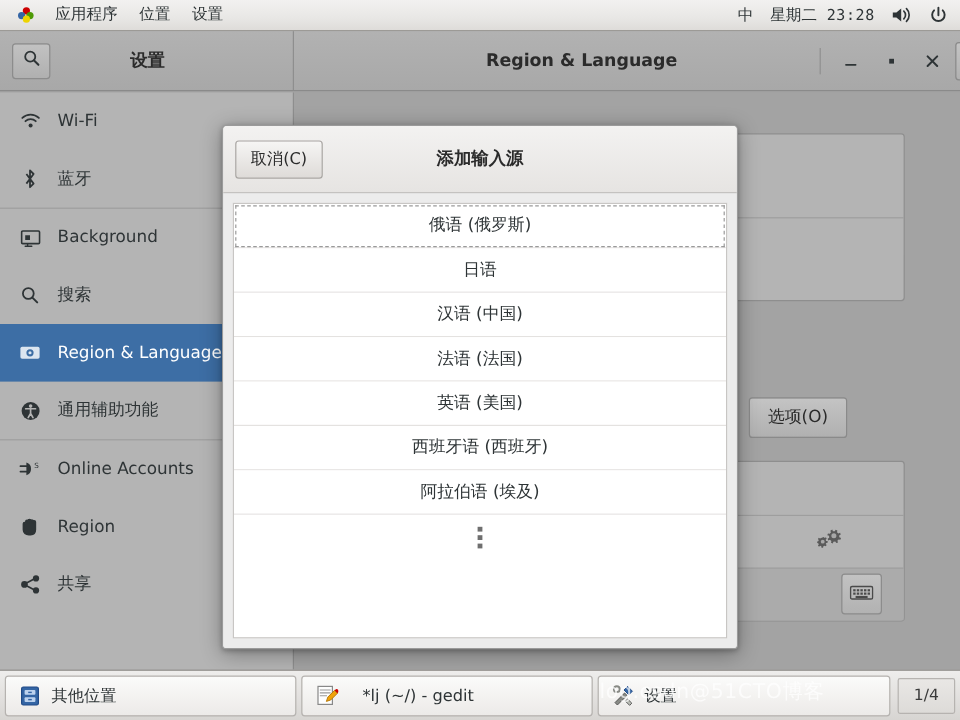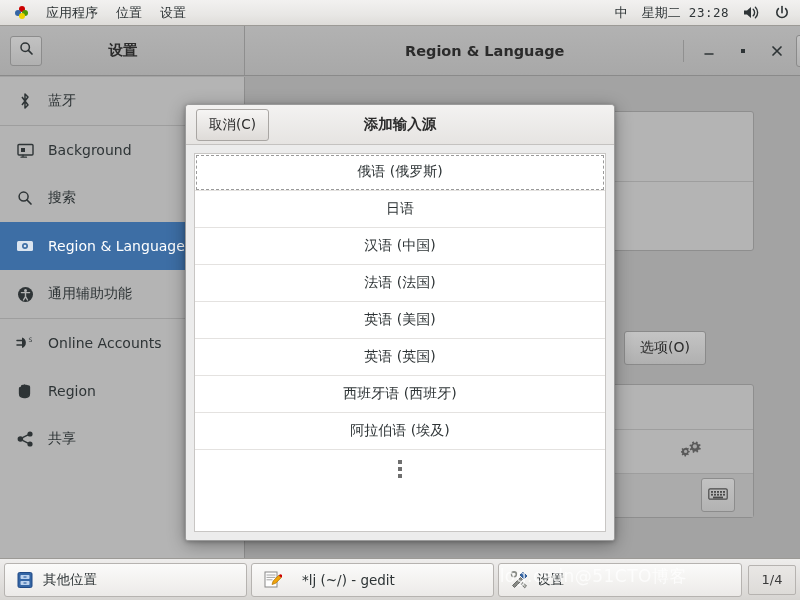--- a/index.html
+++ b/index.html
@@ -167,21 +167,21 @@
     position: absolute; left: 185px; top: 78px;
     width: 430px; height: 437px;
     background: #ececec;
     border: 1px solid #9a9a9a;
     border-radius: 4px 4px 3px 3px;
     box-shadow: 0 4px 18px rgba(0,0,0,0.33), 0 1px 4px rgba(0,0,0,0.25);
     display: flex; flex-direction: column;
     overflow: hidden;
   }
   #dlg-header {
-    height: 40px; flex: none;
+    height: 56px; flex: none;
     background: linear-gradient(to bottom, #f3f2f1, #e6e4e2);
     border-bottom: 1px solid #c4c2c0;
     display: flex; align-items: center; padding: 0 10px;
     position: relative;
   }
   #dlg-cancel {
     padding: 6px 12px; font-size: 13.5px; color: #2b2b2b;
     background: linear-gradient(to bottom, #f6f5f4, #dedbd8);
     border: 1px solid #a9a6a3; border-radius: 3px; cursor: pointer;
   }
@@ -328,20 +328,30 @@
             <svg width="14" height="14" viewBox="0 0 14 14">
                 <path d="M3 3l8 8M11 3l-8 8" stroke="#2e3436" stroke-width="1.7" stroke-linecap="round"></path>
               </svg>
           </div>
         </div>
       </div>
     </div>
 
     <div id="sidebar">
 
+      <div class="side-item">
+        <span class="si-icon">
+          <svg width="17" height="14" viewBox="0 0 17 14">
+              <path d="M1.6 4.3a10 10 0 0 1 13.8 0" stroke="currentColor" stroke-width="1.5" fill="none" stroke-linecap="round"></path>
+              <path d="M4.2 7a6.3 6.3 0 0 1 8.6 0" stroke="currentColor" stroke-width="1.5" fill="none" stroke-linecap="round"></path>
+              <circle cx="8.5" cy="10.6" r="1.7" fill="currentColor"></circle>
+            </svg>
+        </span>
+        <span>Wi-Fi</span>
+      </div>
 
       <div class="side-item">
         <span class="si-icon">
           <svg width="12" height="18" viewBox="0 0 12 18">
               <path d="M3 5l6 8-3 3V2l3 3-6 8" stroke="currentColor" stroke-width="1.5" fill="none" stroke-linejoin="round"></path>
             </svg>
         </span>
         <span>蓝牙</span>
       </div>
 
@@ -492,23 +502,20 @@
           <div class="lang-item">
             <span>汉语 (中国)</span>
           </div>
           <div class="lang-item">
             <span>法语 (法国)</span>
           </div>
           <div class="lang-item">
             <span>英语 (美国)</span>
           </div>
           <div class="lang-item">
-            <span>英语 (英国)</span>
-          </div>
-          <div class="lang-item">
             <span>西班牙语 (西班牙)</span>
           </div>
           <div class="lang-item">
             <span>阿拉伯语 (埃及)</span>
           </div>
           <div class="lang-item more">
             <span class="dots">
                 <i></i>
                 <i></i>
                 <i></i>

